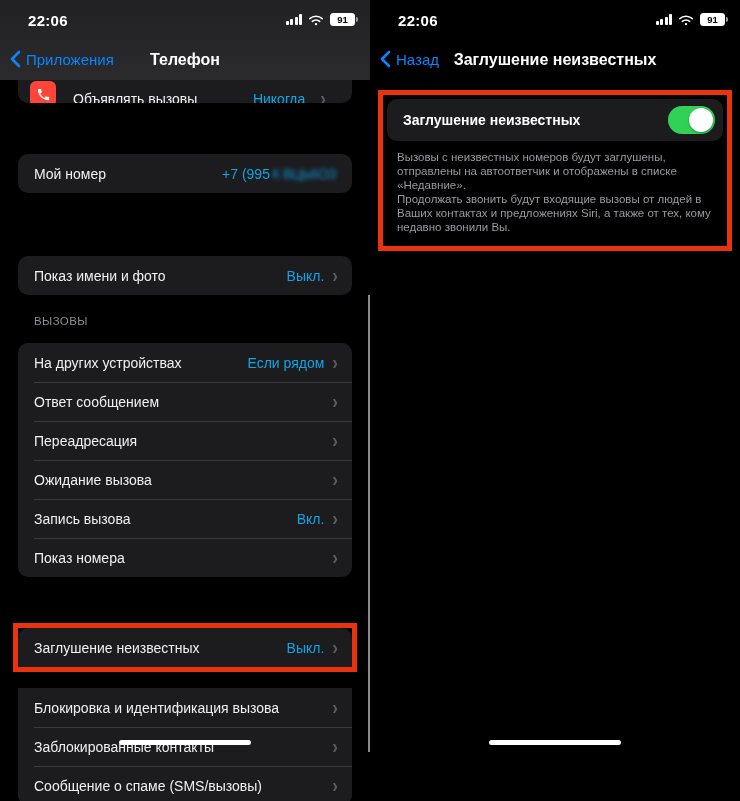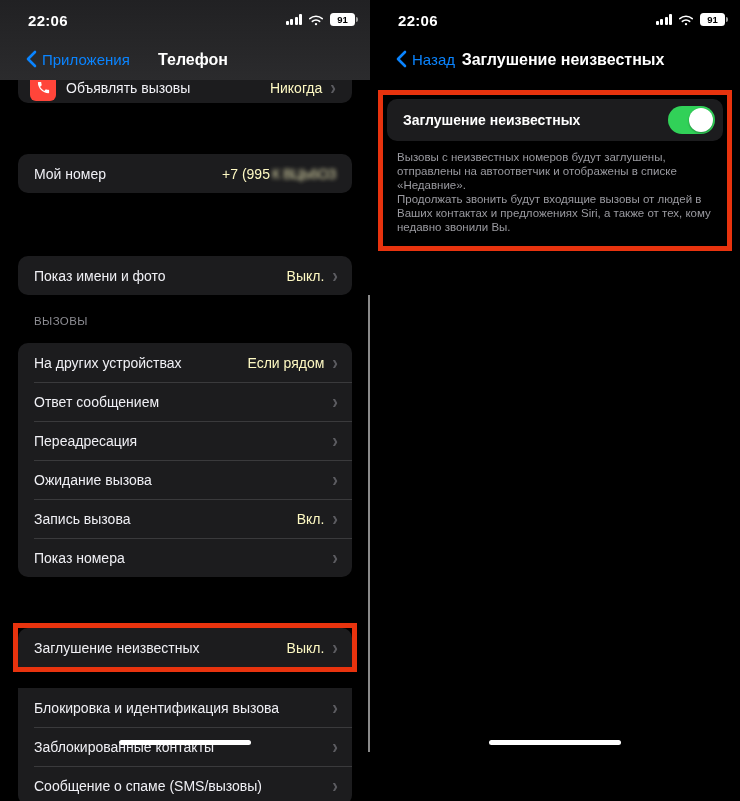--- a/index.html
+++ b/index.html
@@ -20,38 +20,38 @@
   .sig i:nth-child(3){height:8.5px;}.sig i:nth-child(4){height:11px;}
   .battery{position:relative;width:25px;height:13px;background:#fff;border-radius:3.5px;
            display:flex;align-items:center;justify-content:center;}
   .battery span{color:#000;font-size:9.5px;font-weight:bold;text-align:center;}
   .battery:after{content:"";position:absolute;right:-3px;top:4px;width:2px;height:5px;
                  background:#9d9d9d;border-radius:0 2px 2px 0;}
 
   
   .navbar{position:absolute;top:0;left:0;right:0;height:80px;z-index:4;}
   #phone-left .navbar{background:linear-gradient(#212123,#2b2b2d);}
-  .nav-row{position:absolute;left:16px;right:0;top:50px;height:26px;padding-left:32px;}
+  .nav-row{position:absolute;left:0;right:0;top:50px;height:26px;padding-left:32px;}
   .back-btn{position:absolute;left:10px;top:0;display:flex;align-items:center;gap:5px;color:#0a84ff;
             font-size:15px;cursor:pointer;}
   .nav-title{position:absolute;left:0;right:0;top:1px;text-align:center;font-size:16px;font-weight:bold;}
 
   
   .card{background:#1c1c1e;border-radius:10px;margin:16px 18px;overflow:hidden;}
   .row{position:relative;height:39px;display:flex;align-items:center;padding:0 14px 0 16px;}
   .row + .row:before{content:"";position:absolute;left:16px;right:0;top:0;height:1px;background:#3a3a3c;}
   .row-label{flex:1;font-size:14px;color:#f0f0f5;white-space:nowrap;}
-  .row-value{font-size:14px;color:#fef9c3;margin-right:8px;white-space:nowrap;}
+  .row-value{font-size:14px;color:#0ea5e9;margin-right:8px;white-space:nowrap;}
   .chev{color:#5b5b60;font-size:17px;font-weight:bold;line-height:1;transform:scaleY(1.15);}
 
   
   .clipped-card{height:23px;margin:0 18px;background:#1c1c1e;border-radius:0 0 10px 10px;
                 overflow:hidden;position:relative;}
-  .clipped-inner{position:absolute;left:0;right:2px;bottom:-4px;height:39px;display:flex;
-                 align-items:center;padding:0 14px 0 12px;}
+  .clipped-inner{position:absolute;left:0;right:12px;bottom:-4px;height:39px;display:flex;
+                 align-items:flex-end;padding:0 14px 0 12px;gap:7px;}
   .app-icon{width:26px;height:26px;border-radius:6px;background:#ff453a;display:flex;
             align-items:center;justify-content:center;margin-right:10px;flex:0 0 auto;}
 
   .gap35{height:35px;}.gap31{height:31px;}.gap30{height:30px;}
   .footer-text{margin:9px 34px 0 34px;font-size:11.5px;line-height:15px;color:#8f8f95;}
   .section-header{margin:20px 34px 7px 34px;font-size:11.5px;letter-spacing:.4px;color:#8d8d93;}
 
   
   .obscured{filter:blur(2.2px);opacity:.85;letter-spacing:-.5px;}
 

